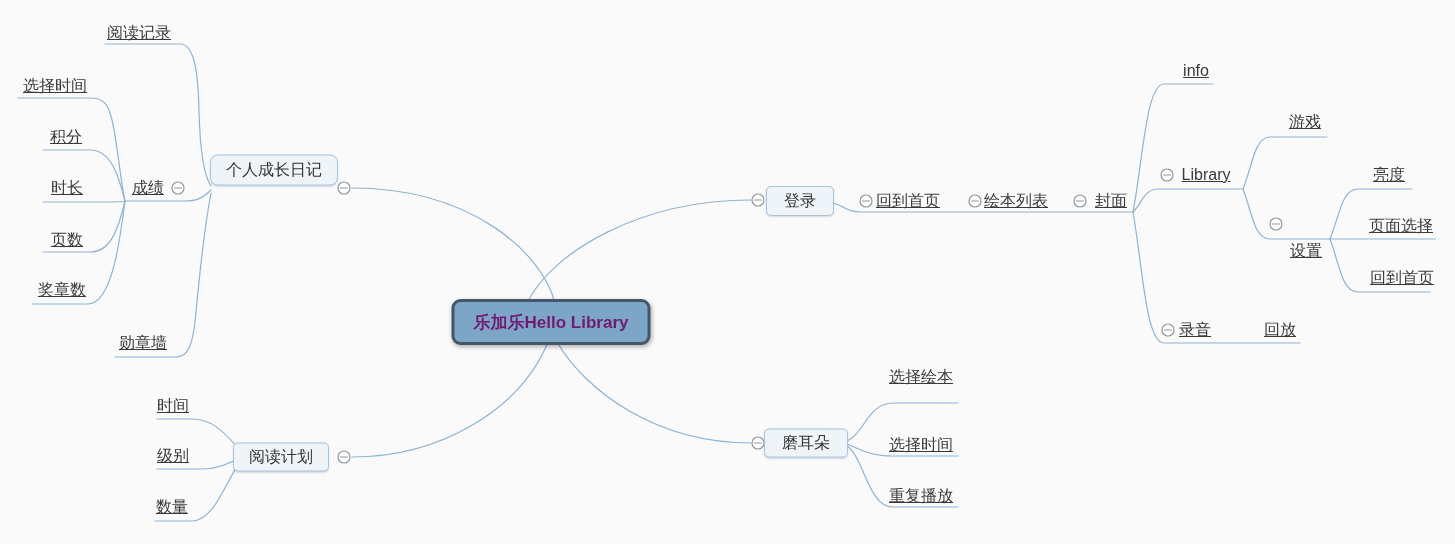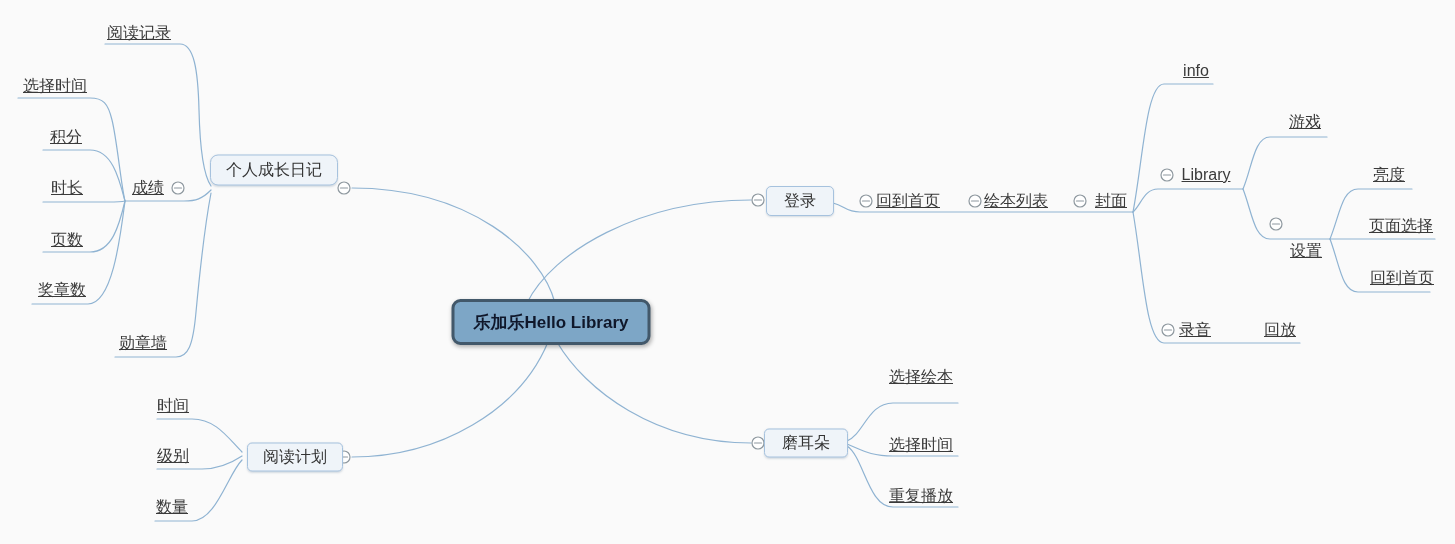--- a/index.html
+++ b/index.html
@@ -26,21 +26,21 @@
     border:1px solid var(--topic-border);
     border-radius:5px;
     font-size:16px;color:#333;
     display:flex;align-items:center;justify-content:center;
     box-shadow:0 1px 2px rgba(110,135,160,.28);
   }
   .node-central{
     background:var(--central-fill);
     border:3px solid var(--central-border);
     border-radius:9px;
-    color:#0f172a;font-size:17px;font-weight:bold;
+    color:#701a75;font-size:17px;font-weight:bold;
     display:flex;align-items:center;justify-content:center;
     box-shadow:1px 2px 4px rgba(0,0,0,.3);
   }
 </style>
 </head>
 <body>
 
 <div id="canvas">
   <svg id="edges" xmlns="http://www.w3.org/2000/svg" viewBox="0 0 1455 544">
       <path d="M 555 303 C 542 252 470 188 352 188"></path>
@@ -119,21 +119,21 @@
       <div class="node node-central" style="left: 551px; top: 322px; width: 193px; height: 40px;">乐加乐Hello Library</div>
       <div class="node node-topic" style="left: 274px; top: 170px; width: 126px; height: 29px; border-radius: 8px;">个人成长日记</div>
       <div class="node node-text" style="left: 139px; top: 33px;">阅读记录</div>
       <div class="node node-text" style="left: 148px; top: 188px;">成绩</div>
       <div class="node node-text" style="left: 55px; top: 86px;">选择时间</div>
       <div class="node node-text" style="left: 66px; top: 137px;">积分</div>
       <div class="node node-text" style="left: 67px; top: 188px;">时长</div>
       <div class="node node-text" style="left: 67px; top: 240px;">页数</div>
       <div class="node node-text" style="left: 62px; top: 290px;">奖章数</div>
       <div class="node node-text" style="left: 143px; top: 343px;">勋章墙</div>
-      <div class="node node-topic" style="left: 295px; top: 457px; width: 94px; height: 27px;">阅读计划</div>
+      <div class="node node-topic" style="left: 281px; top: 457px; width: 94px; height: 27px;">阅读计划</div>
       <div class="node node-text" style="left: 173px; top: 406px;">时间</div>
       <div class="node node-text" style="left: 173px; top: 456px;">级别</div>
       <div class="node node-text" style="left: 172px; top: 507px;">数量</div>
       <div class="node node-topic" style="left: 800px; top: 201px; width: 66px; height: 28px;">登录</div>
       <div class="node node-text" style="left: 908px; top: 201px;">回到首页</div>
       <div class="node node-text" style="left: 1016px; top: 201px;">绘本列表</div>
       <div class="node node-text" style="left: 1111px; top: 201px;">封面</div>
       <div class="node node-text" style="left: 1196px; top: 71px;">info</div>
       <div class="node node-text" style="left: 1206px; top: 175px;">Library</div>
       <div class="node node-text" style="left: 1305px; top: 122px;">游戏</div>

